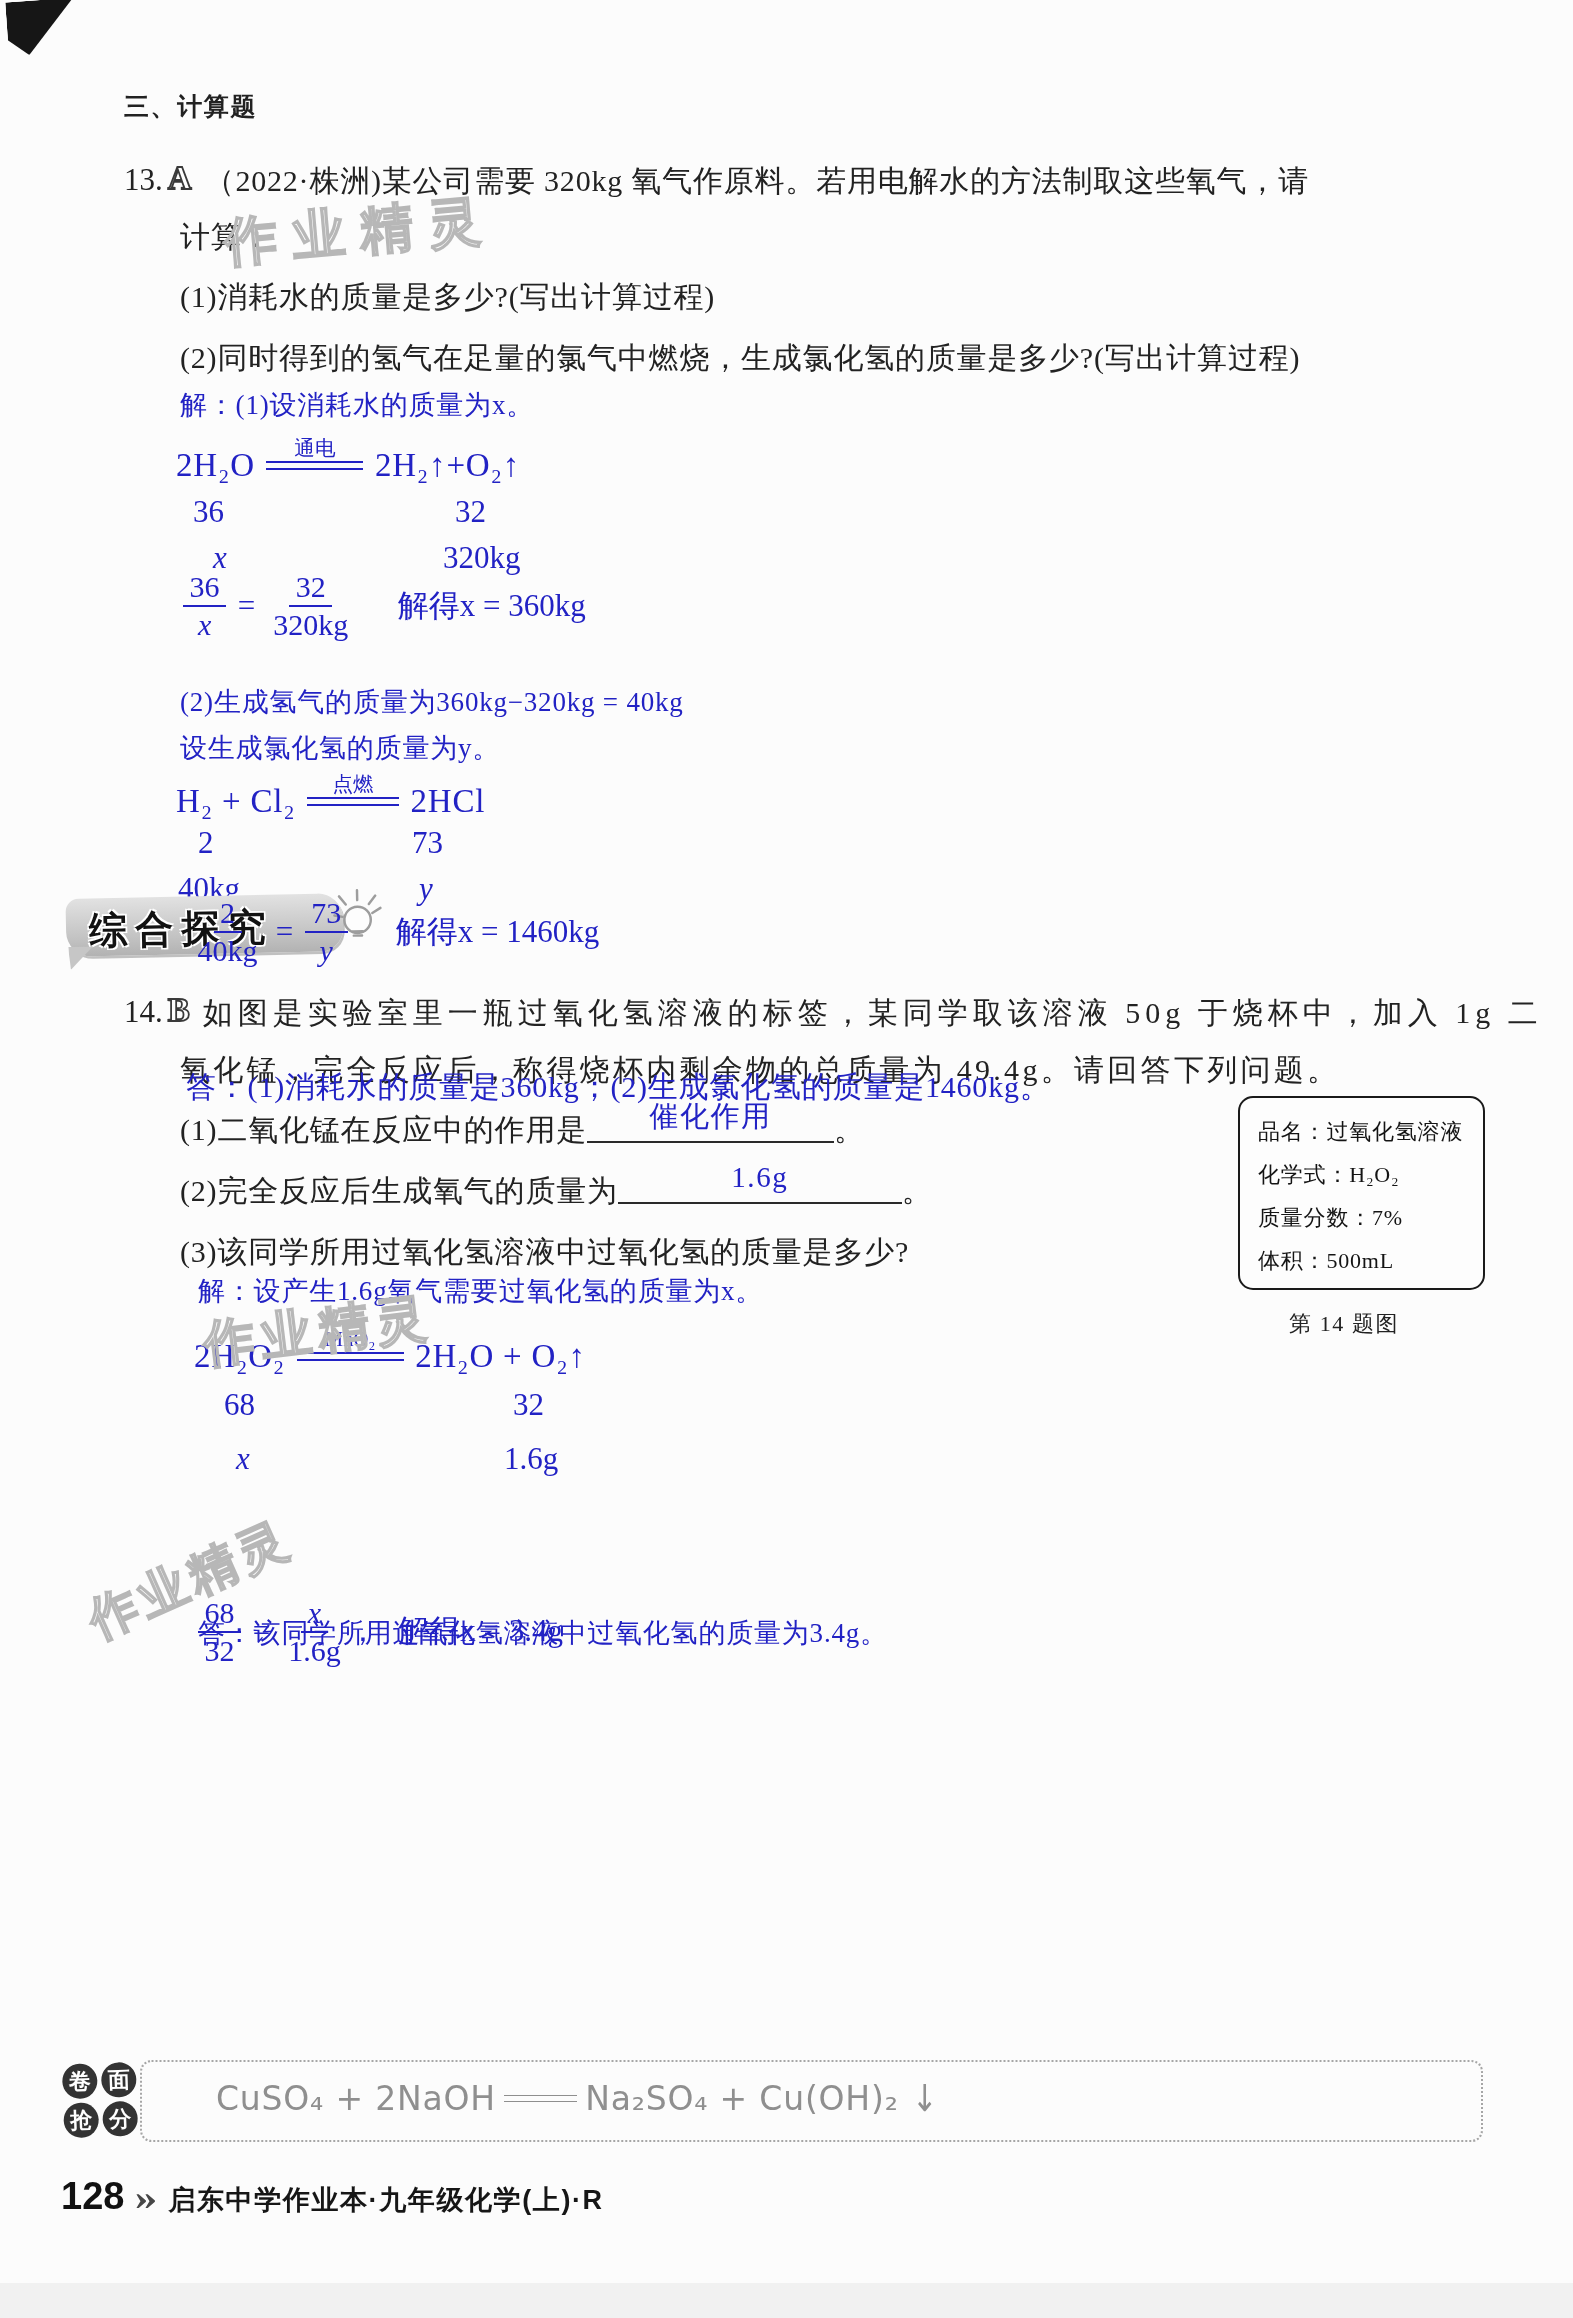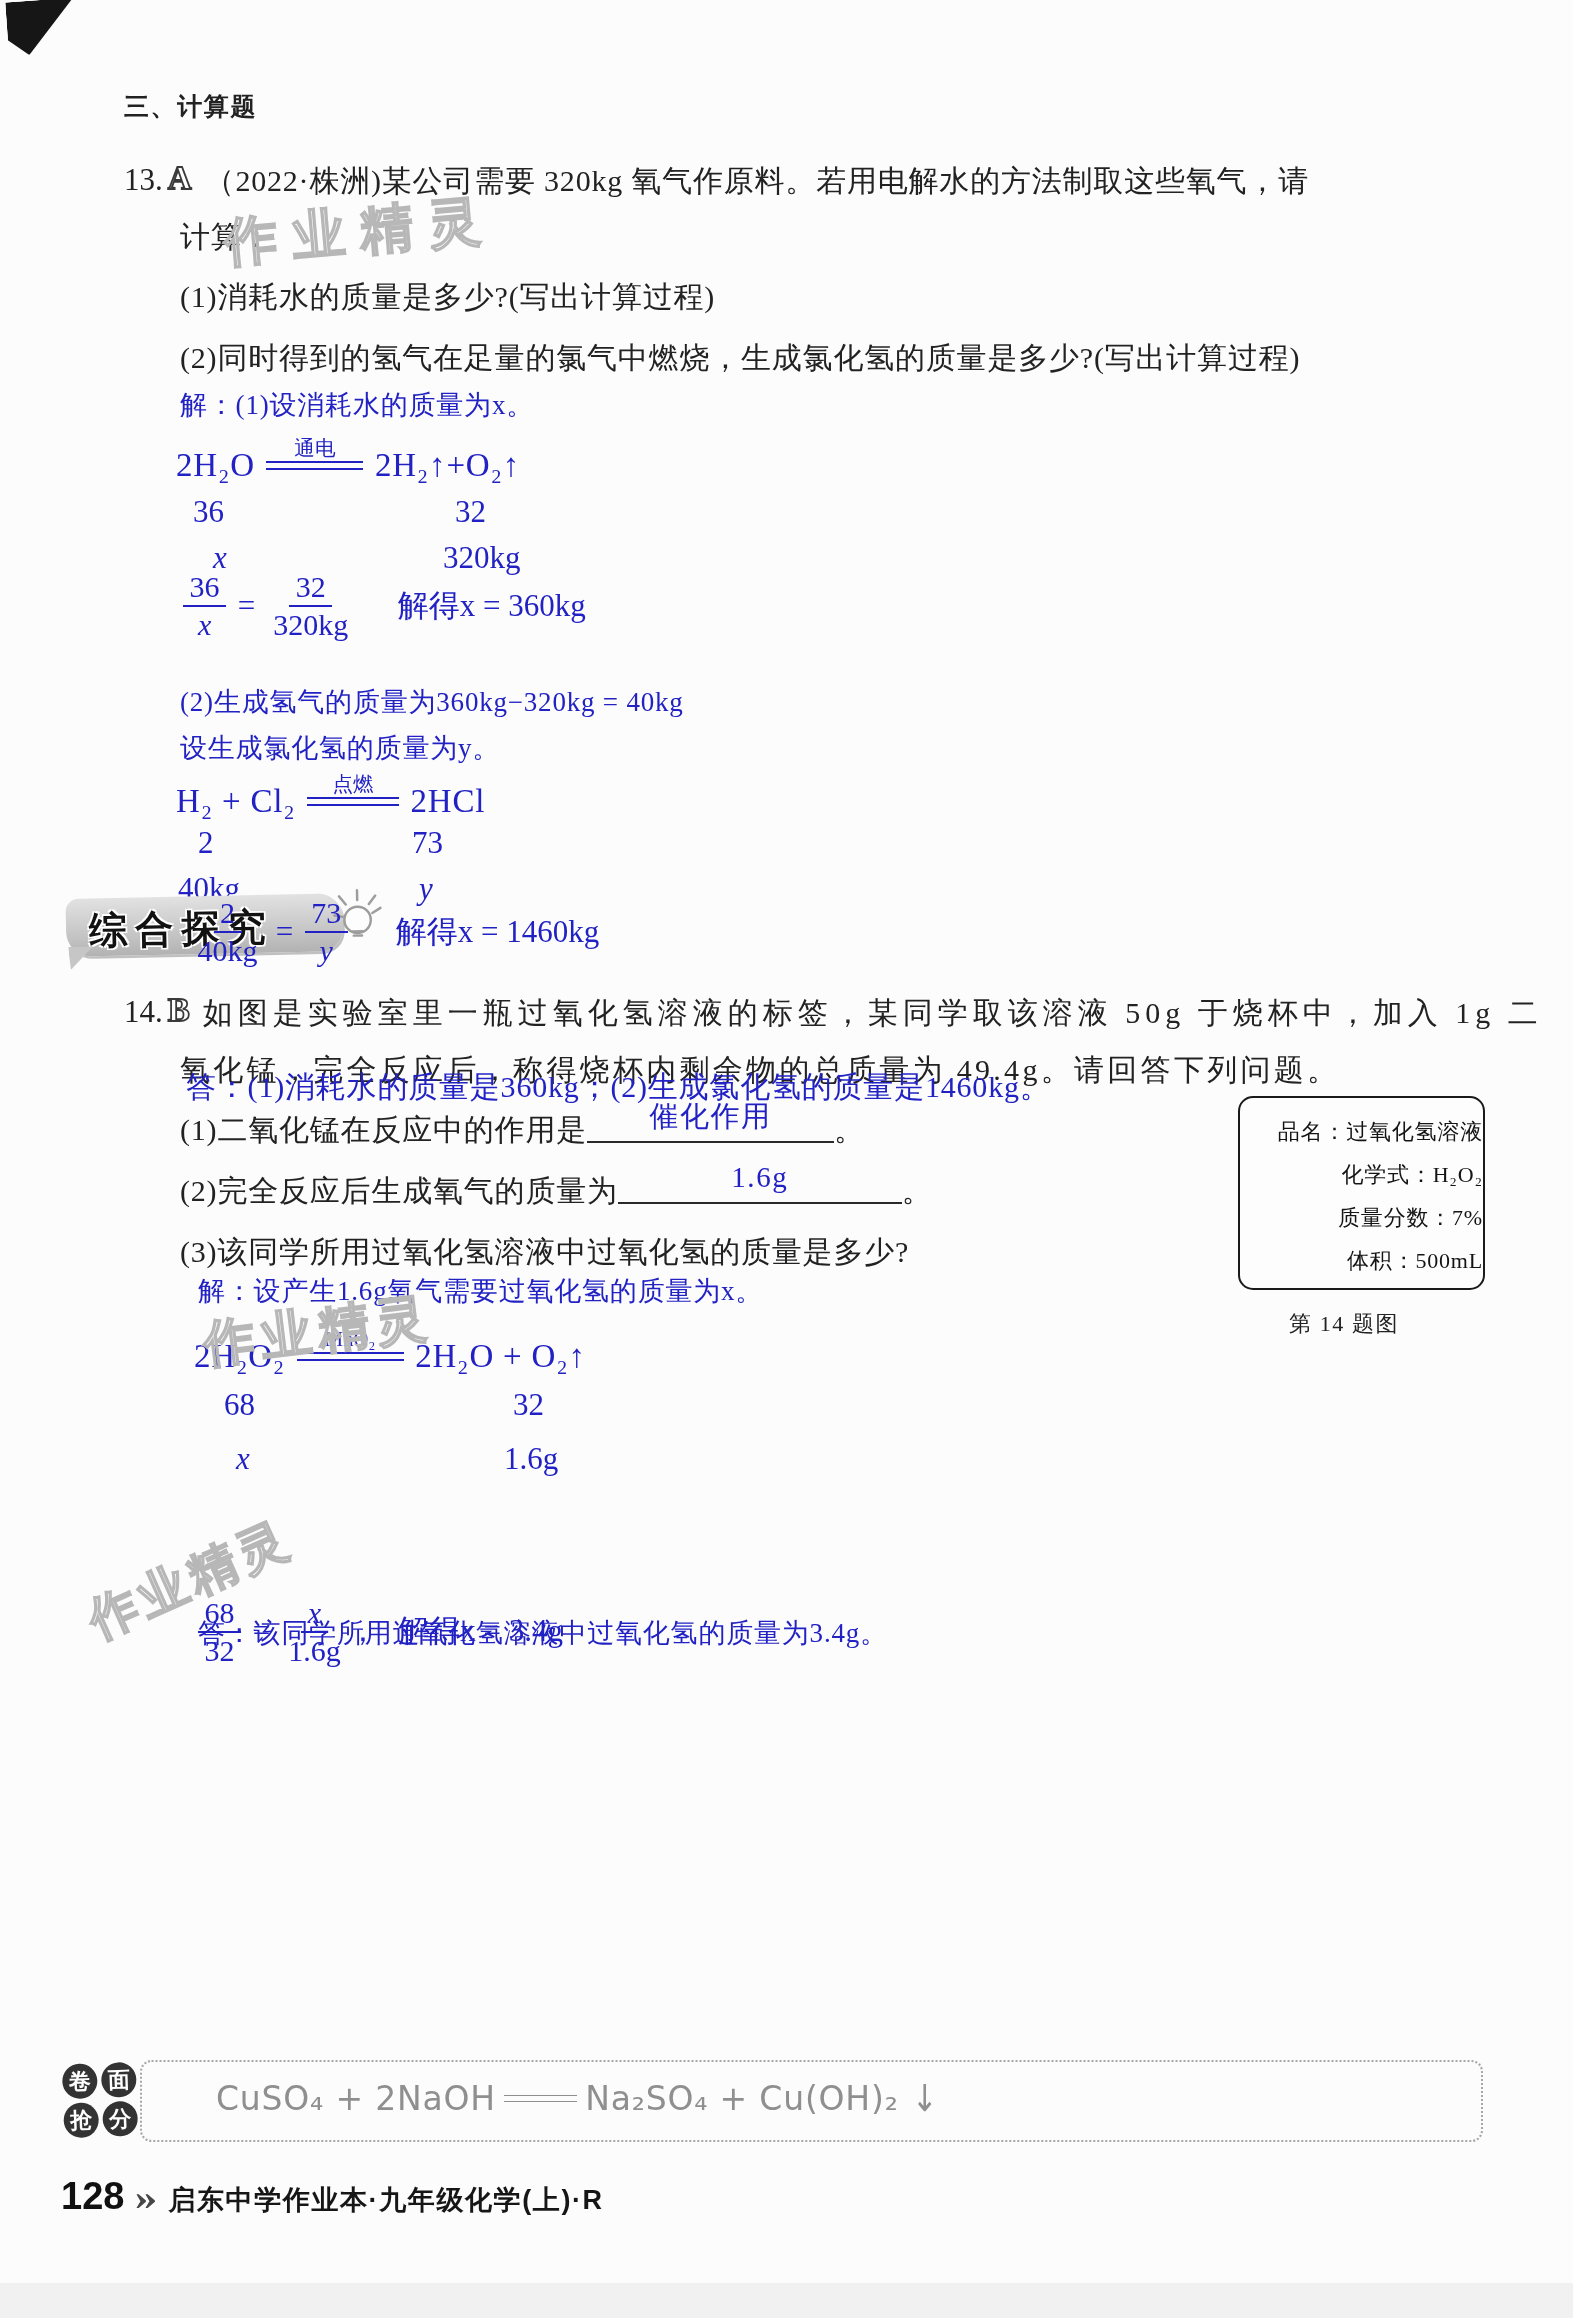--- a/index.html
+++ b/index.html
@@ -74,21 +74,21 @@
   .banner::after{content:'';position:absolute;left:1.6px;bottom:-13px;width:25px;height:23px;
     background:#c6c6c6;clip-path:polygon(0 0,100% 0,10% 100%);}
   .banner .txt{position:absolute;left:23px;top:6.6px;font-size:38px;font-weight:800;
     letter-spacing:8.2px;color:#121212;
     text-shadow:1.6px 1.6px 0 #fff,-1.6px -1.6px 0 #fff,1.6px -1.6px 0 #fff,-1.6px 1.6px 0 #fff;}
   .bulb{position:absolute;left:262px;top:-16.5px;}
 
   
   .labelbox{position:absolute;left:1238px;top:1096px;width:247px;height:194px;
     border:2.5px solid #1a1a1a;border-radius:15px;padding:11.5px 0 0 18px;background:#fdfdfd;}
-  .labelbox p{font-size:22px;line-height:43px;letter-spacing:0.8px;color:#141414;white-space:nowrap;text-align:right;}
+  .labelbox p{font-size:22px;line-height:43px;letter-spacing:0.8px;color:#141414;white-space:nowrap;}
   .caption{font-size:22px;letter-spacing:1.6px;color:#222;}
 
   
   .cstamp{position:absolute;left:63px;top:2063px;width:76px;display:grid;
     grid-template-columns:35px 35px;gap:4.1px;transform:rotate(-2deg);z-index:3;}
   .cstamp .c{width:35px;height:35px;border-radius:50%;background:#333;color:#fff;
     display:flex;align-items:center;justify-content:center;font-size:22px;font-weight:700;
     font-family:"Liberation Sans","DejaVu Sans",sans-serif;}
 
   .dotbox{position:absolute;left:140px;top:2060px;width:1343px;height:82px;

